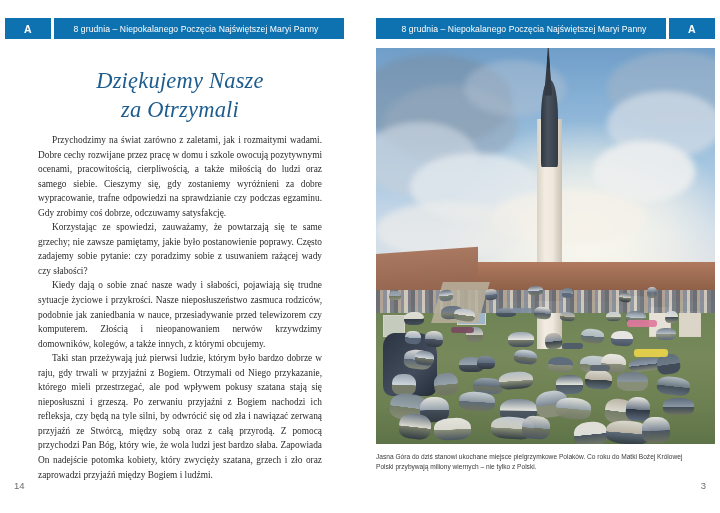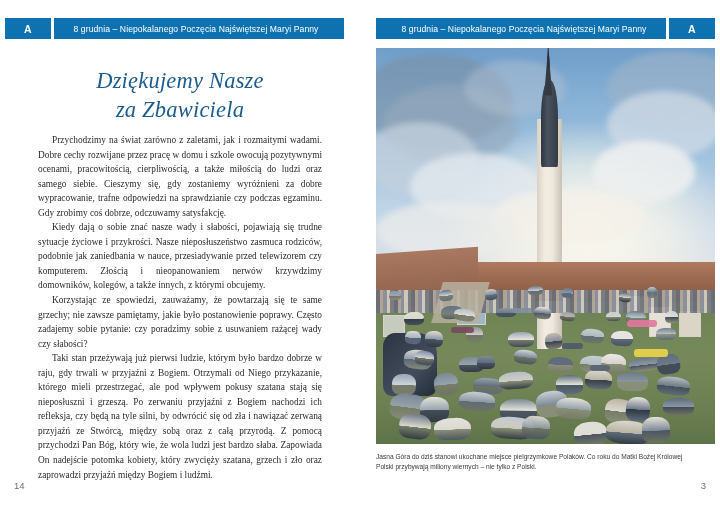--- a/index.html
+++ b/index.html
@@ -209,27 +209,27 @@
 
   <div class="page page-left">
 
     <div class="runhead runhead-left">
       <div class="rh-badge">A</div>
       <div class="rh-bar">8 grudnia – Niepokalanego Poczęcia Najświętszej Maryi Panny</div>
     </div>
 
     <h1 class="art-title">
       <span>Dziękujemy Nasze</span>
-      <span class="l2">za Zbawiciela</span>
+      <span class="l2">za Otrzymali</span>
     </h1>
 
     <div class="body-col">
       <p>Przychodzimy na świat zarówno z zaletami, jak i rozmaitymi wadami. Dobre cechy rozwijane przez pracę w domu i szkole owocują pozytywnymi ocenami, pracowitością, cierpliwością, a także miłością do ludzi oraz samego siebie. Cieszymy się, gdy zostaniemy wyróżnieni za dobre wypracowanie, trafne odpowiedzi na sprawdzianie czy podczas egzaminu. Gdy zrobimy coś dobrze, odczuwamy satysfakcję.</p>
+      <p class="cont">Korzystając ze spowiedzi, zauważamy, że powtarzają się te same grzechy; nie zawsze pamiętamy, jakie było postanowienie poprawy. Często zadajemy sobie pytanie: czy poradzimy sobie z usuwaniem rażącej wady czy słabości?</p>
       <p class="cont">Kiedy dają o sobie znać nasze wady i słabości, pojawiają się trudne sytuacje życiowe i przykrości. Nasze nieposłuszeństwo zasmuca rodziców, podobnie jak zaniedbania w nauce, przesiadywanie przed telewizorem czy komputerem. Złością i nieopanowaniem nerwów krzywdzimy domowników, kolegów, a także innych, z którymi obcujemy.</p>
-      <p class="cont">Korzystając ze spowiedzi, zauważamy, że powtarzają się te same grzechy; nie zawsze pamiętamy, jakie było postanowienie poprawy. Często zadajemy sobie pytanie: czy poradzimy sobie z usuwaniem rażącej wady czy słabości?</p>
       <p class="cont">Taki stan przeżywają już pierwsi ludzie, którym było bardzo dobrze w raju, gdy trwali w przyjaźni z Bogiem. Otrzymali od Niego przykazanie, którego mieli przestrzegać, ale pod wpływem pokusy szatana stają się nieposłuszni i grzeszą. Po zerwaniu przyjaźni z Bogiem nachodzi ich refleksja, czy będą na tyle silni, by odwrócić się od zła i nawiązać zerwaną przyjaźń ze Stwórcą, między sobą oraz z całą przyrodą. Z pomocą przychodzi Pan Bóg, który wie, że wola ludzi jest bardzo słaba. Zapowiada On nadejście potomka kobiety, który zwycięży szatana, grzech i zło oraz zaprowadzi przyjaźń między Bogiem i ludźmi.</p>
     </div>
 
     <div class="folio folio-left">14</div>
   </div>
 
   <div class="page page-right">
 
     <div class="runhead runhead-right">
       <div class="rh-bar">8 grudnia – Niepokalanego Poczęcia Najświętszej Maryi Panny</div>

